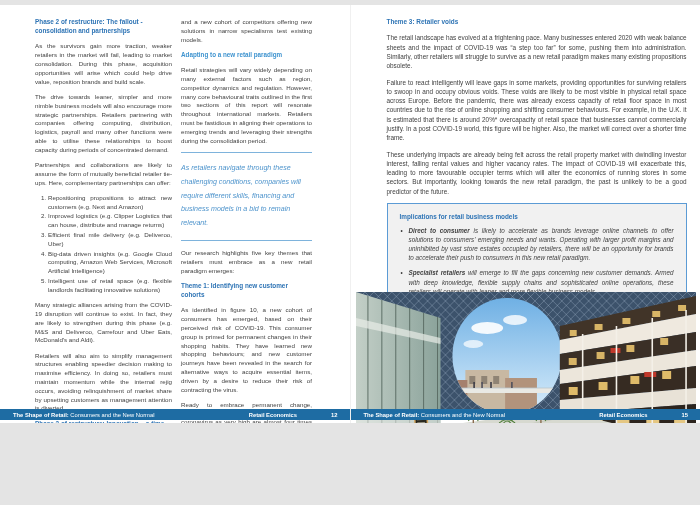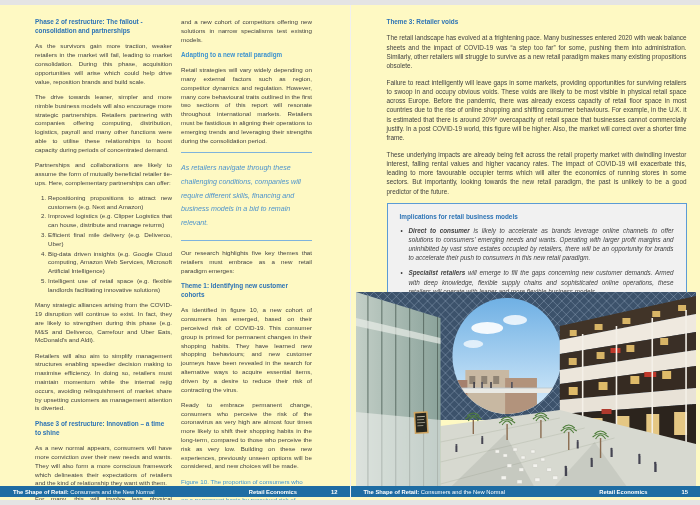--- a/index.html
+++ b/index.html
@@ -3,21 +3,21 @@
 <meta charset="utf-8">
 <style>
   html,body{margin:0;padding:0;}
   body{
     width:700px;height:505px;position:relative;overflow:hidden;
     background:#e4e4e4;
     font-family:"Liberation Sans",sans-serif;
     color:#3f3f3f;
   }
   .spread{position:absolute;top:5px;left:0;width:700px;height:495px;display:flex;}
-  .page{width:350px;height:495px;background:#fef9c3;position:relative;overflow:hidden;}
+  .page{width:350px;height:418px;background:#ffffff;position:relative;overflow:hidden;}
   .page-left{border-right:1px solid #f0f0f0;}
 
   
   .col{position:absolute;top:13px;}
   .col1{left:35px;width:137px;}
   .col2{left:181px;width:131px;}
   .body-p{font-size:6.2px;line-height:1.42;text-align:justify;margin:0 0 6.5px 0;}
   .heading{font-size:6.4px;font-weight:bold;color:var(--heading-blue,#2E74B5);margin:0 0 6.5px 0;line-height:1.4;}
   .subheading{font-size:6.3px;font-weight:bold;color:var(--accent-blue,#3E93CF);margin:0 0 6.5px 0;line-height:1.4;}
   ol.num-list{margin:0 0 6.5px 0;padding:0 0 0 13px;font-size:6.2px;line-height:1.42;}

